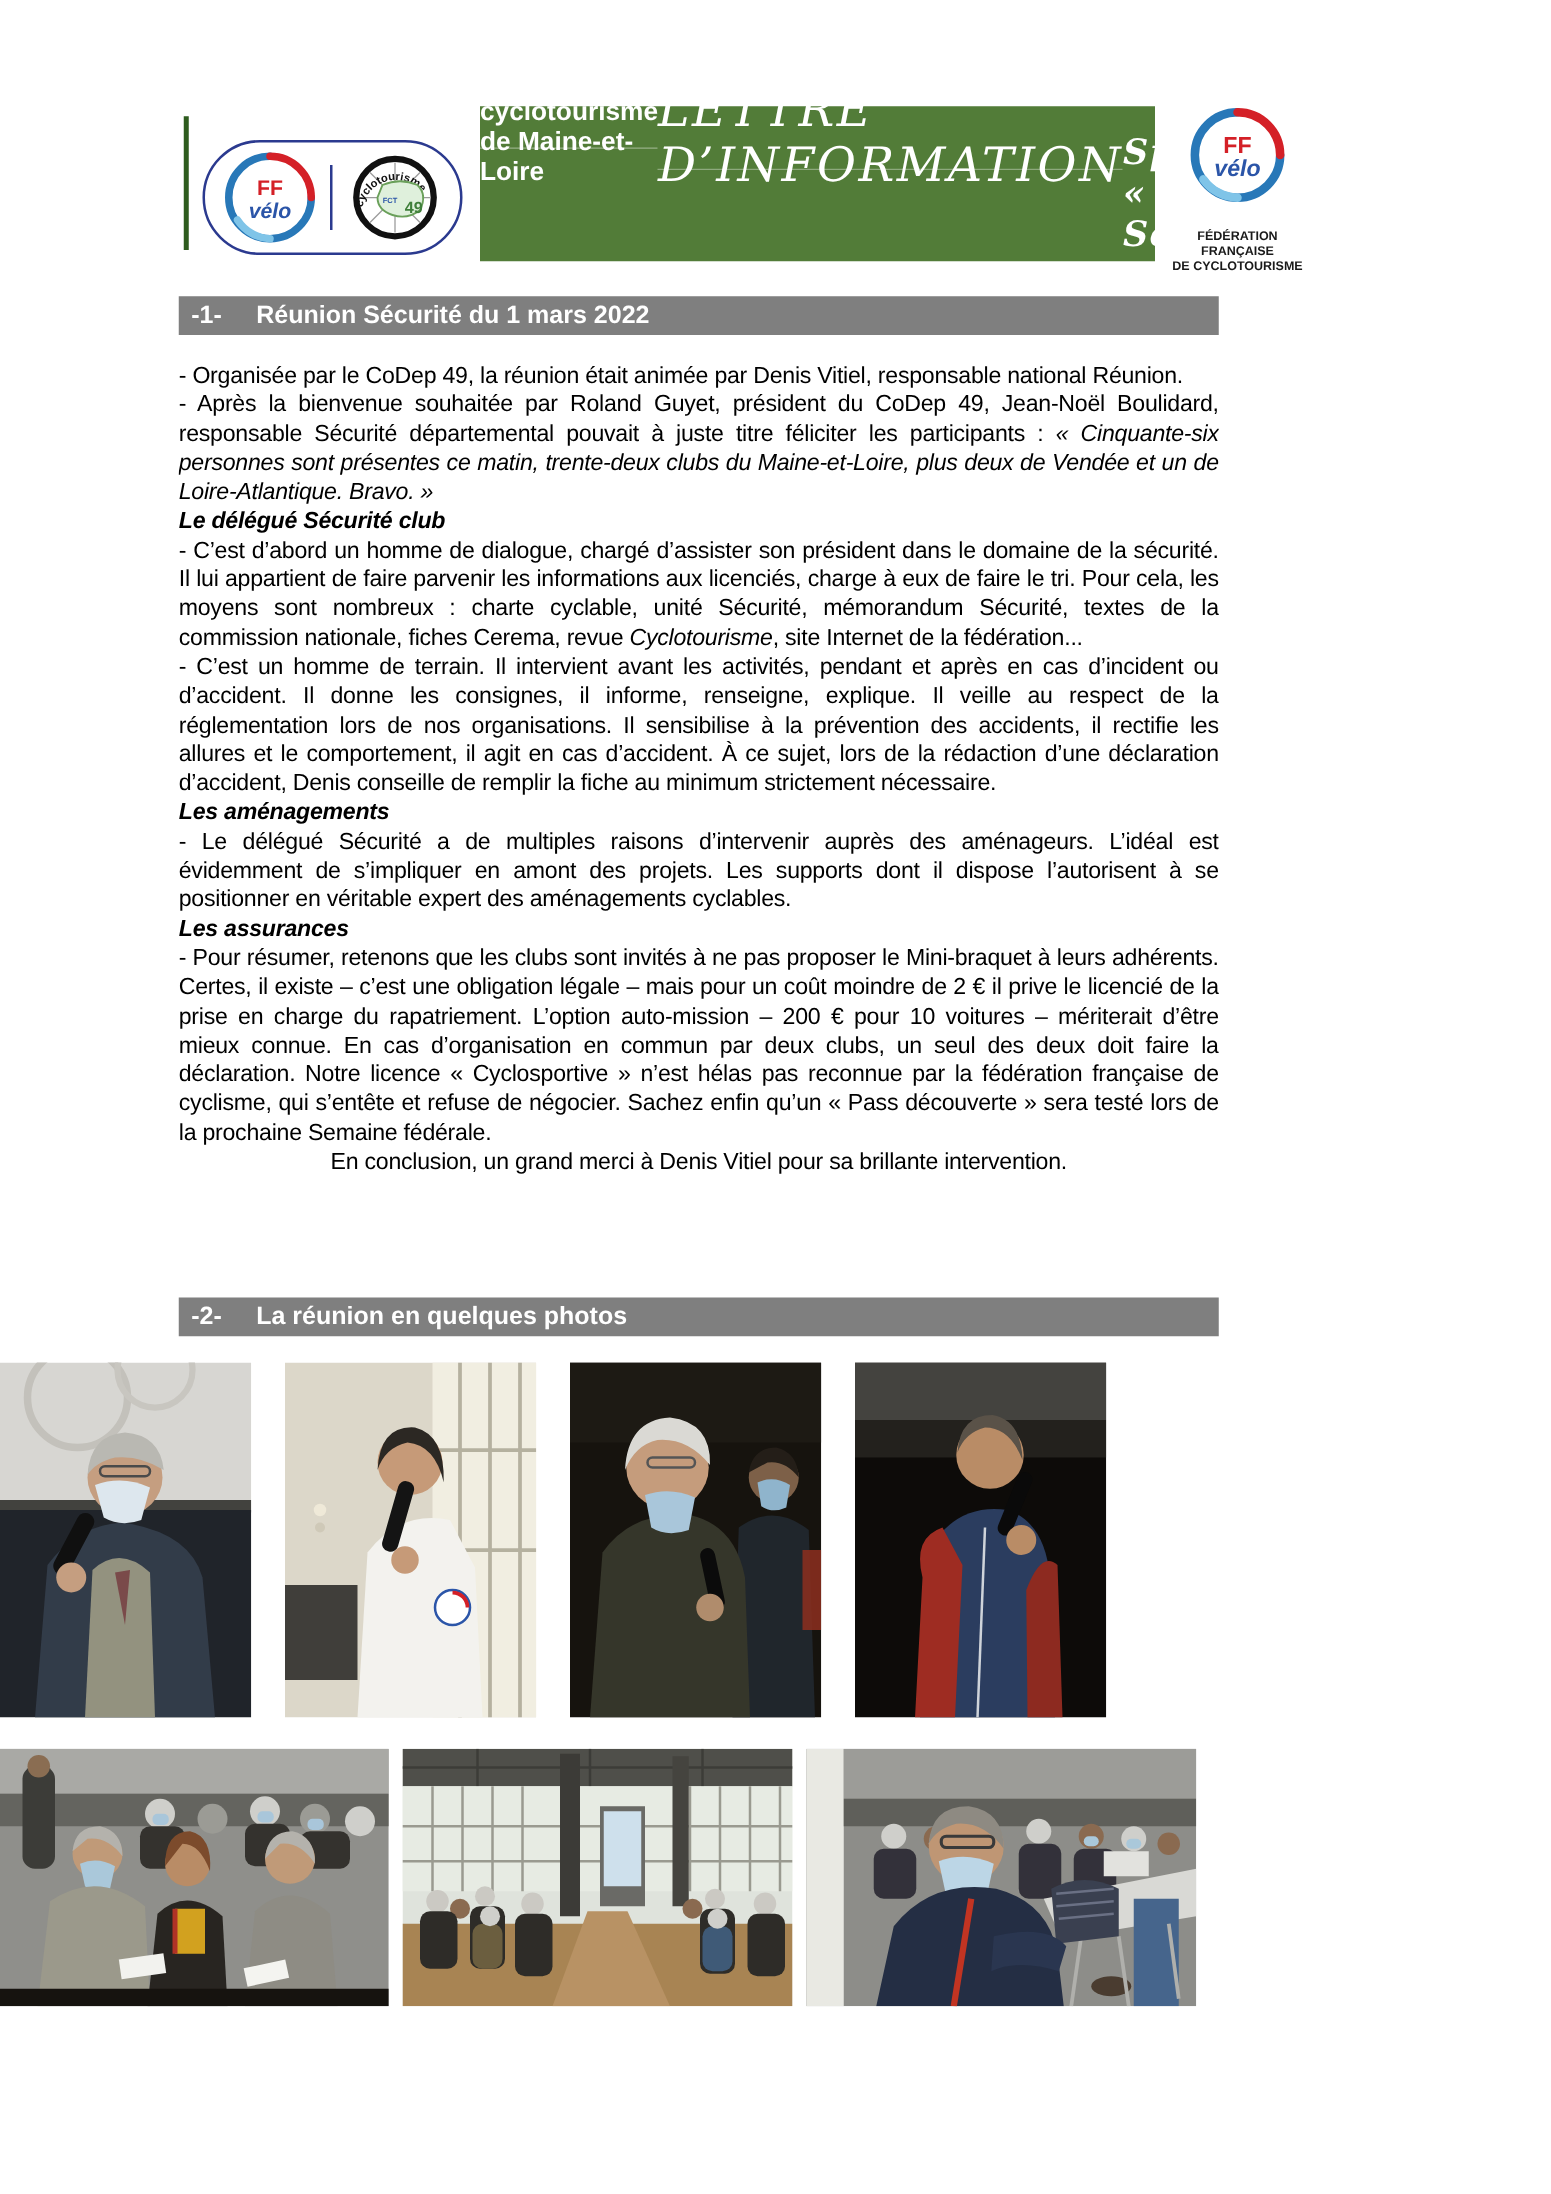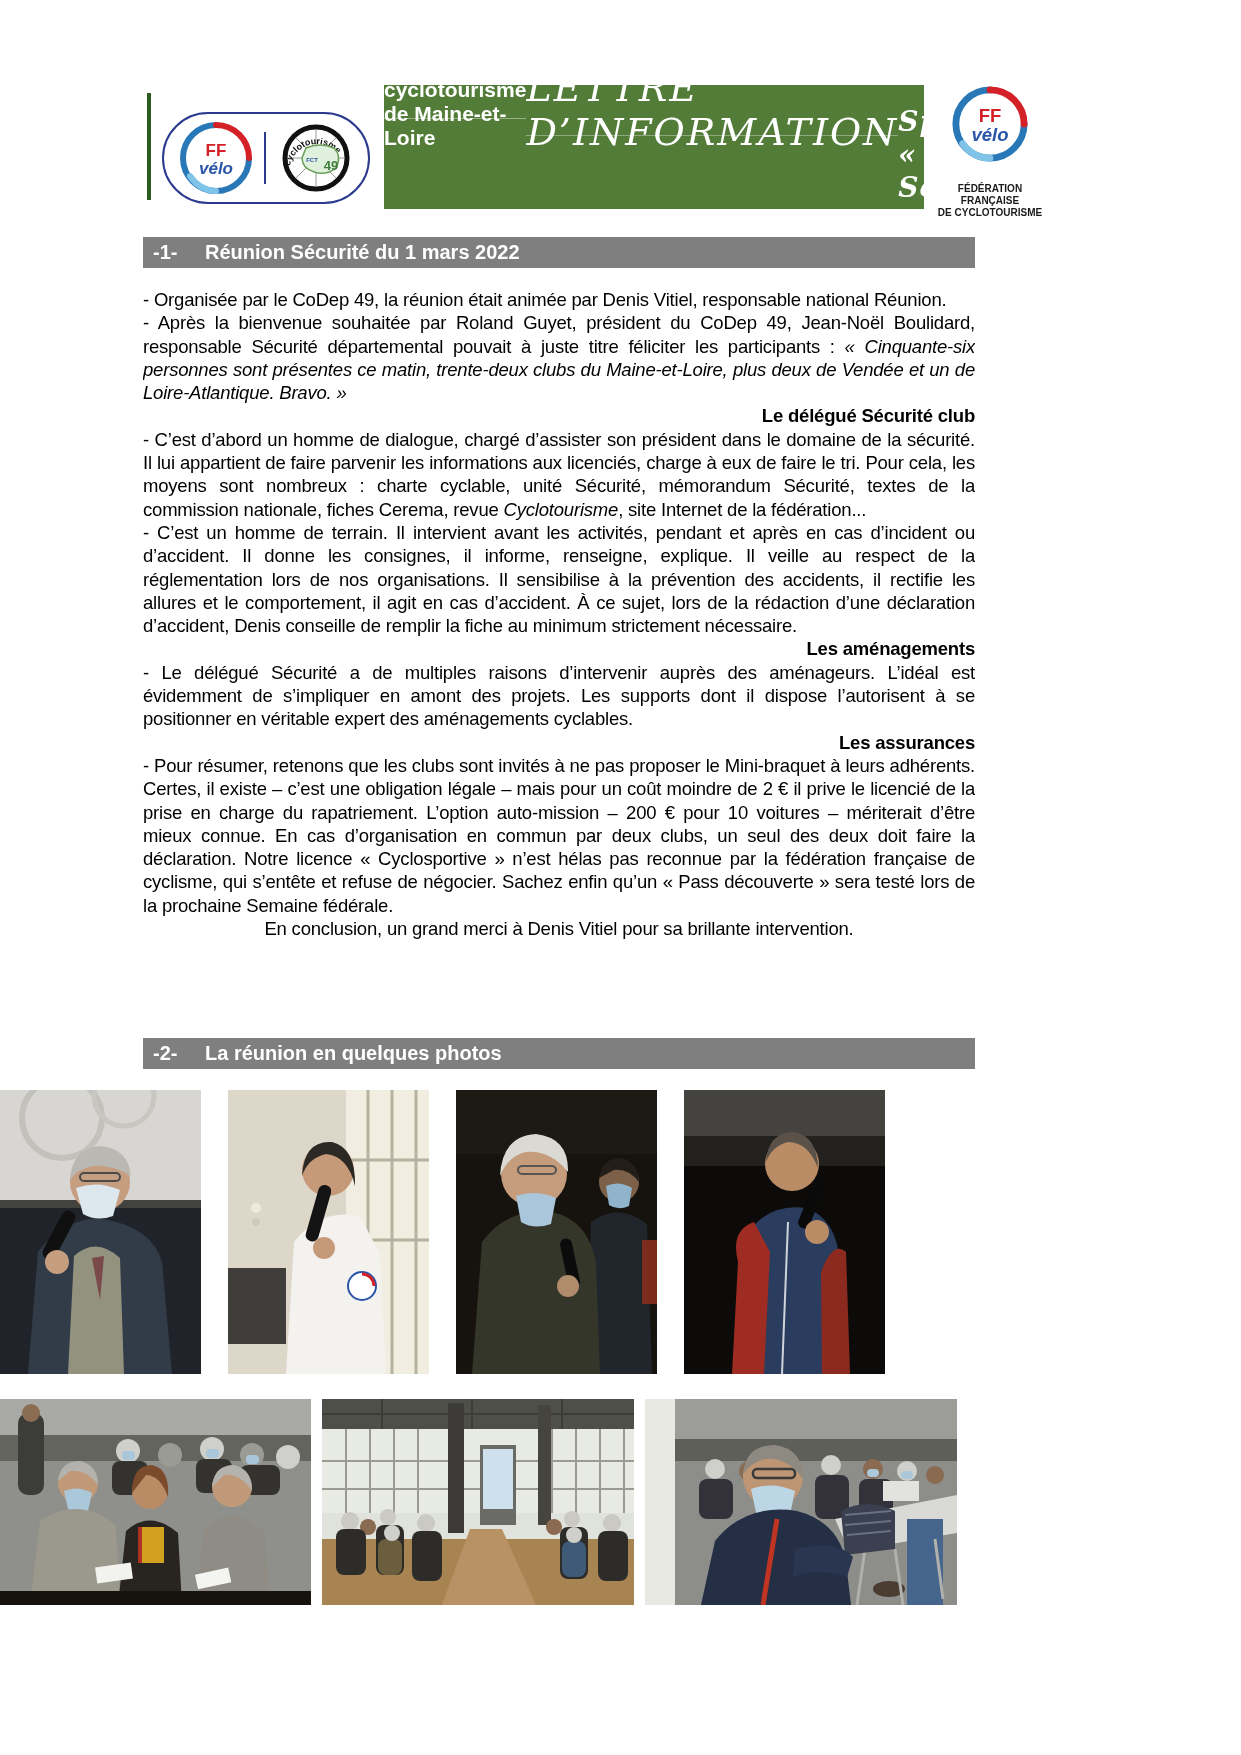--- a/index.html
+++ b/index.html
@@ -24,21 +24,21 @@
   .fed-caption{font-size:10px;font-weight:bold;color:#1a1a1a;line-height:12px;margin-top:16px;}
   
   .bar{margin-left:143px;width:832px;height:31px;background:#7f7f7f;color:#fff;
        display:flex;align-items:center;font-weight:bold;font-size:20px;}
   .bar-num{padding-left:10px;width:62px;box-sizing:border-box;}
   
   .article{margin-left:143px;width:832px;margin-top:10px;height:694px;overflow:hidden;
            font-size:18.5px;line-height:23.3px;letter-spacing:-0.2px;}
   .article p{margin:0;text-align:justify;}
   .article p.last{text-align:center;}
-  .article .hh{font-weight:bold;text-align:right;}
+  .article .hh{font-weight:bold;font-style:italic;text-align:left;}
   .it{font-style:italic;}
   
   .photo-row1{margin-left:178px;margin-top:21px;display:flex;gap:27px;}
   .photo-row2{margin-left:146px;margin-top:25px;display:flex;gap:11px;}
   .photo{display:block;}
   svg text{font-family:"Liberation Sans",sans-serif;}
 </style>
 </head>
 <body>
 

